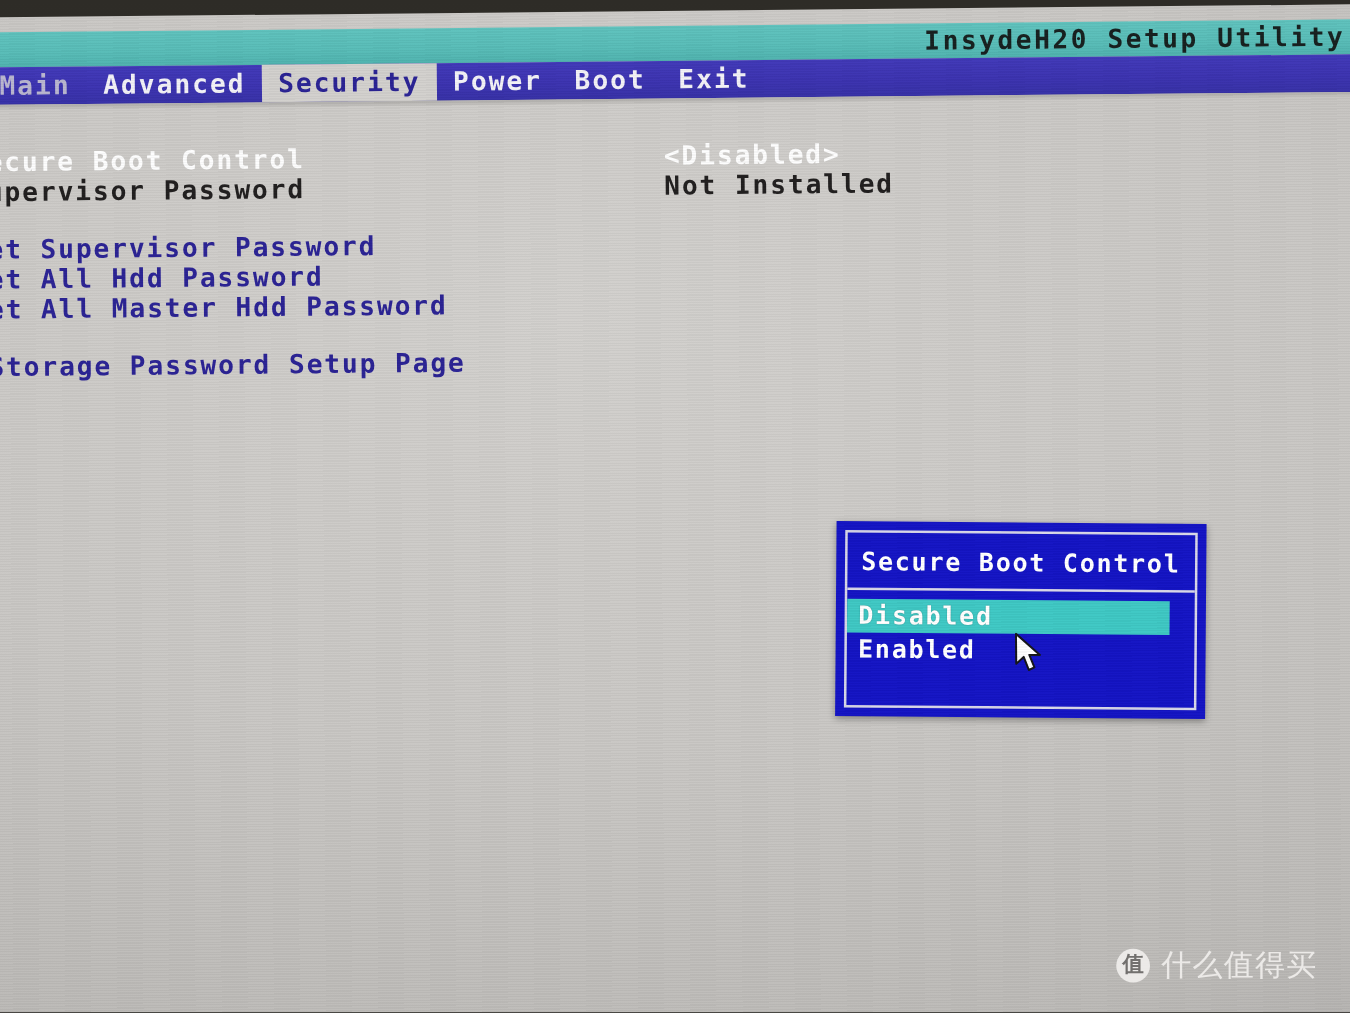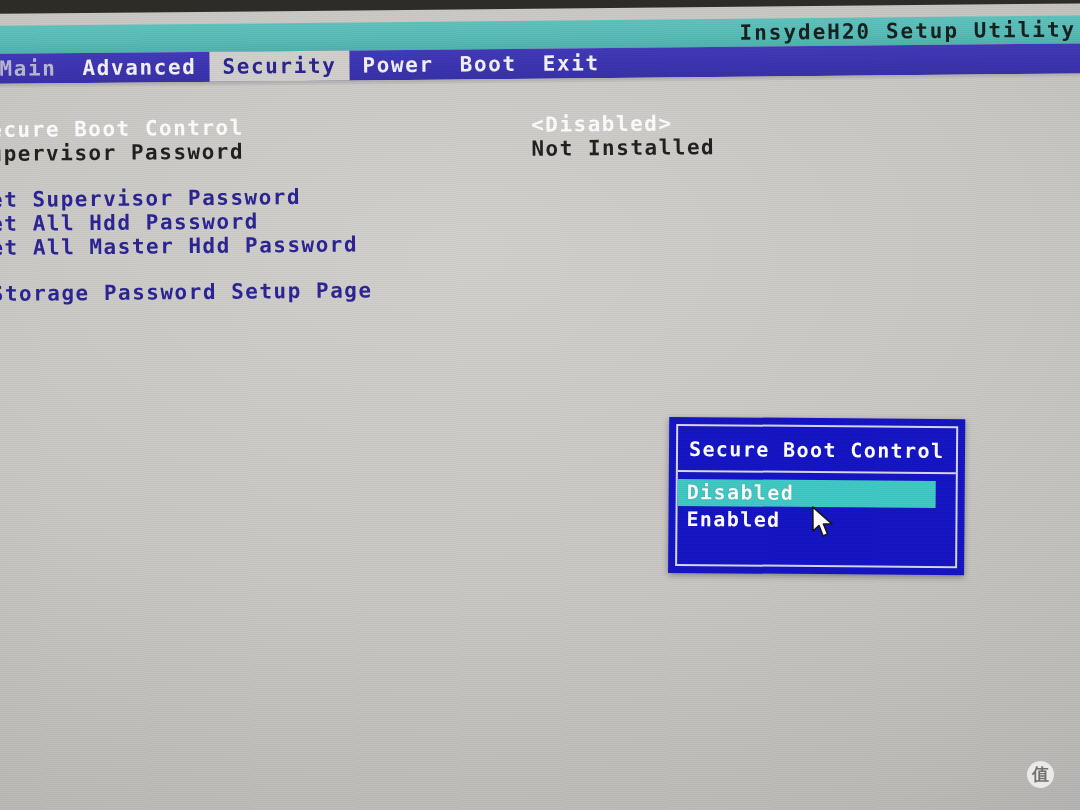--- a/index.html
+++ b/index.html
@@ -312,15 +312,16 @@
     </div>
 
     <svg class="cursor" viewBox="0 0 26 34">
       <path d="M2,1 L2,25 L8,19.5 L12,30 L16.5,28 L12.5,18 L21,18 Z" fill="#ffffff" stroke="#16161a" stroke-width="1.6" stroke-linejoin="round"></path>
     </svg>
 
   </div>
 
   <div class="watermark">
     <div class="wm-logo">值</div>
+    <div class="wm-text">什么值得买</div>
   </div>
 
 </div>
 
 </body></html>

